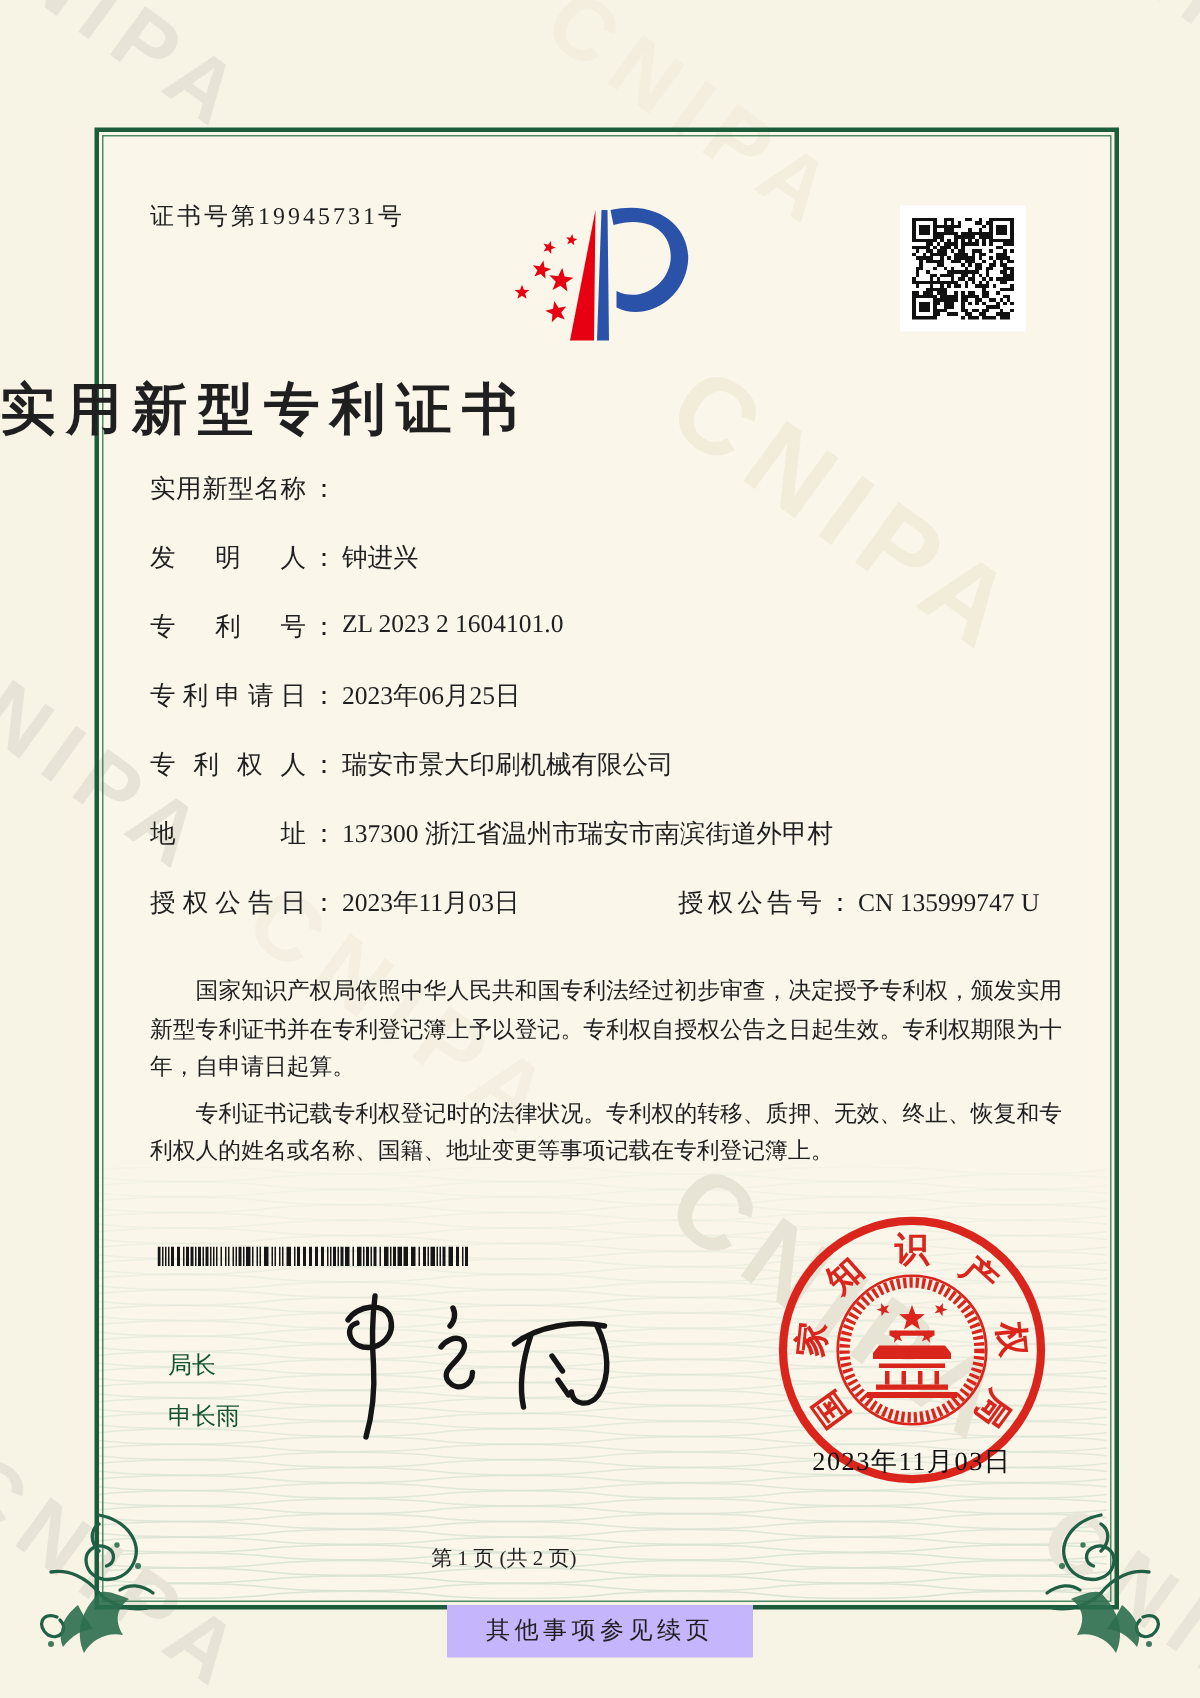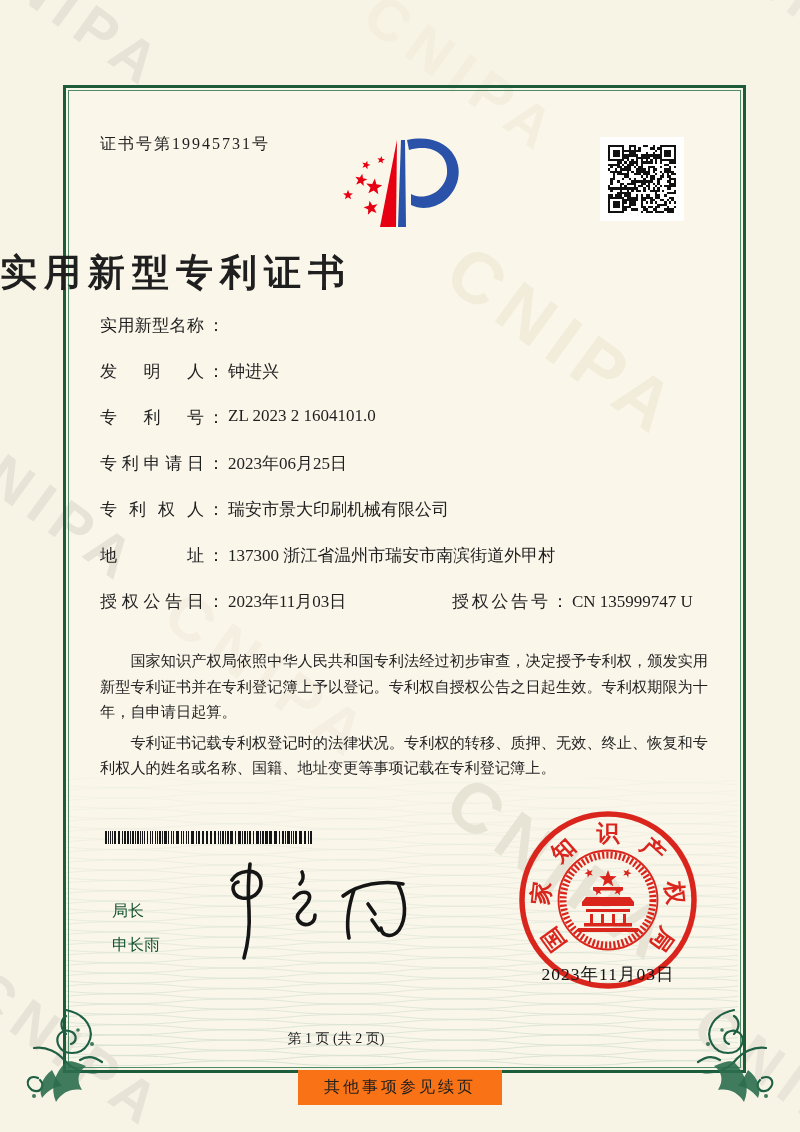--- a/index.html
+++ b/index.html
@@ -44,21 +44,21 @@
   
   .waves{position:absolute;left:66px;top:778px;z-index:1;}
   .barcode{position:absolute;left:105px;top:831px;z-index:4;}
   .officer{position:absolute;left:112px;top:894px;z-index:4;font-family:"Liberation Sans", sans-serif;
            font-size:16px;line-height:34px;color:#14532d;}
   .signature{position:absolute;left:198px;top:858px;z-index:4;}
   .seal{position:absolute;left:513px;top:808px;z-index:5;}
   .seal-ring text{fill:#da251d;font-size:23px;font-family:"Liberation Serif", serif;font-weight:600;}
   .page-indicator{position:absolute;left:0;top:1030px;width:672px;text-align:center;font-size:14px;z-index:4;}
   .footer-note{position:absolute;left:0;top:1070px;width:800px;text-align:center;z-index:4;}
-  .footer-note span{display:inline-block;background:#f97316;padding:7px 26px;font-size:16px;letter-spacing:3px;}
+  .footer-note span{display:inline-block;background:#c4b5fd;padding:7px 26px;font-size:16px;letter-spacing:3px;}
   .flourish{position:absolute;z-index:4;}
   .fl-bl{left:8px;top:1000px;}
   .fl-br{left:672px;top:1000px;transform:scaleX(-1);}
 </style>
 </head>
 <body>
 
 <div class="page">
 
   <div class="frame-inner-bg"></div>

